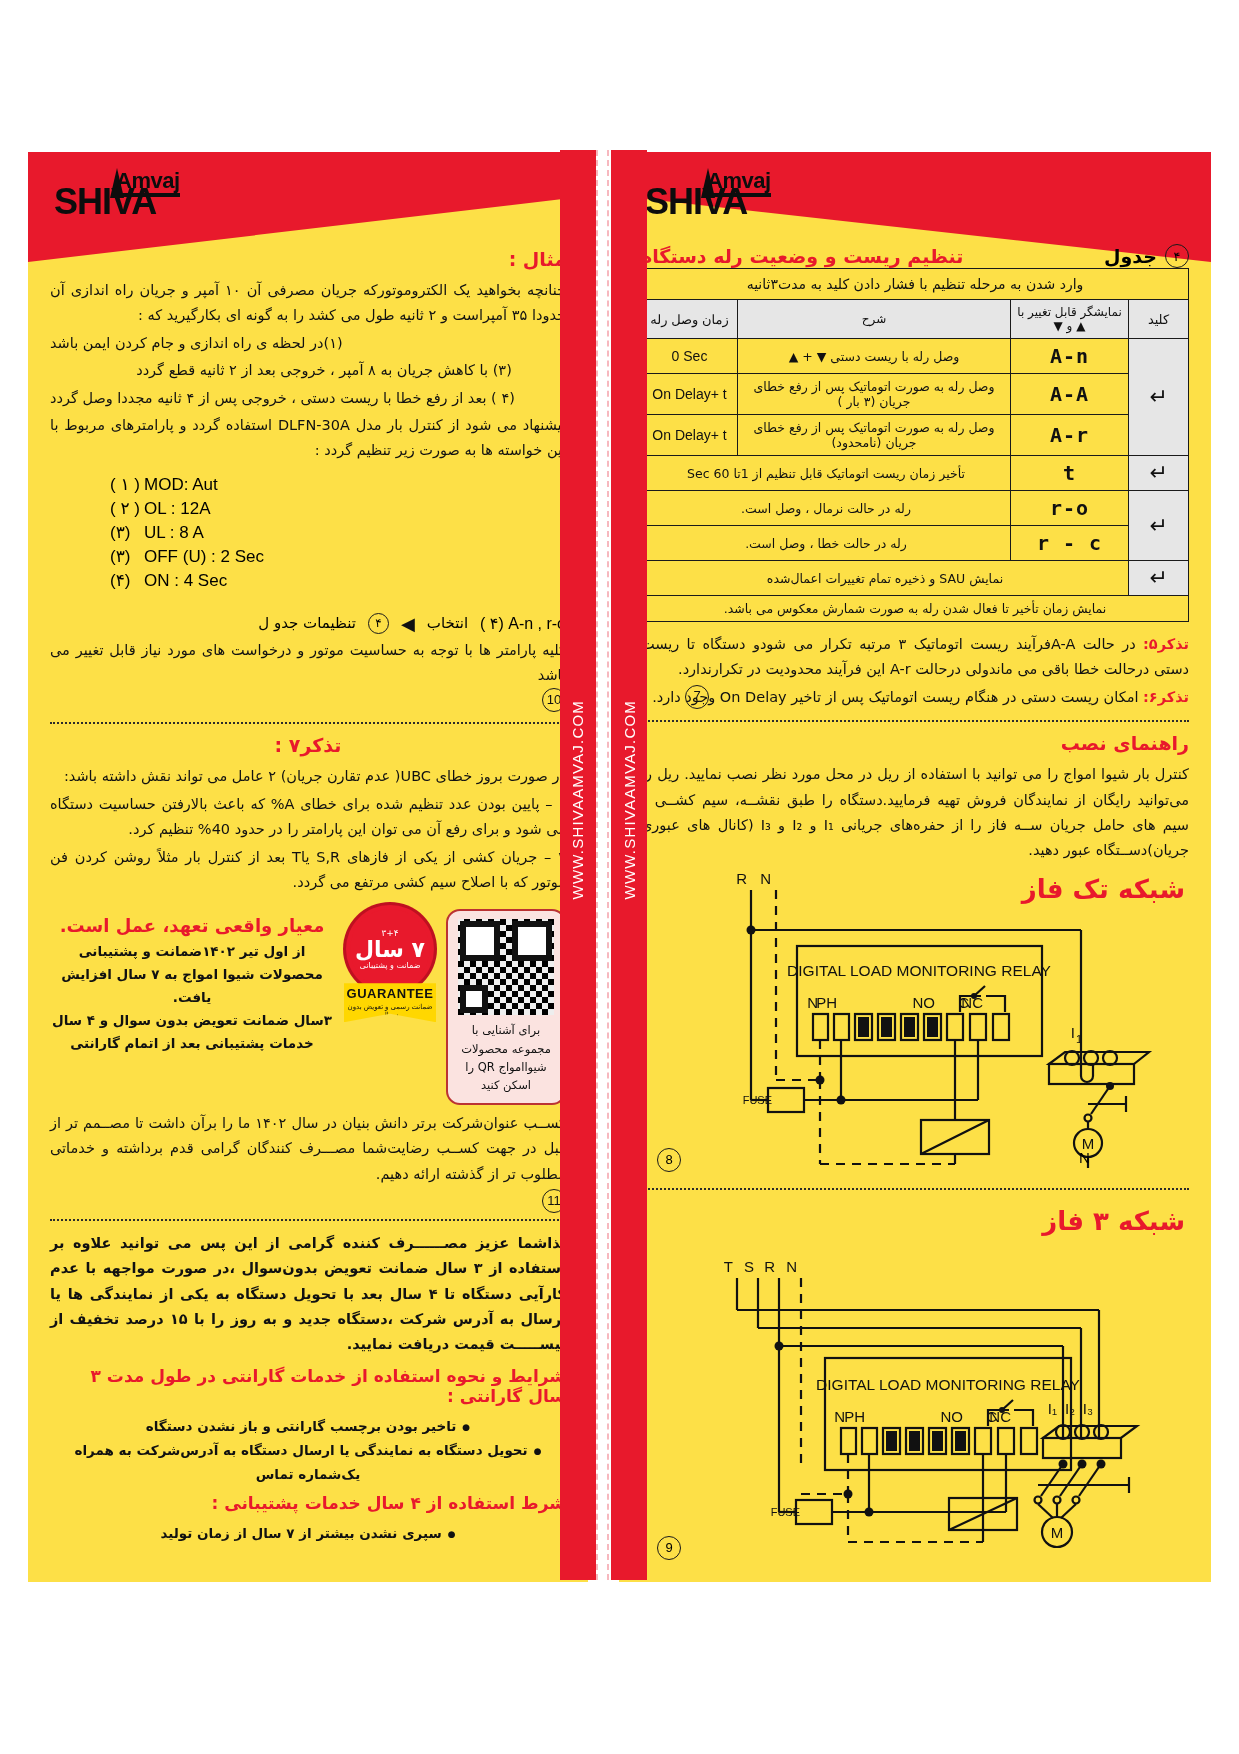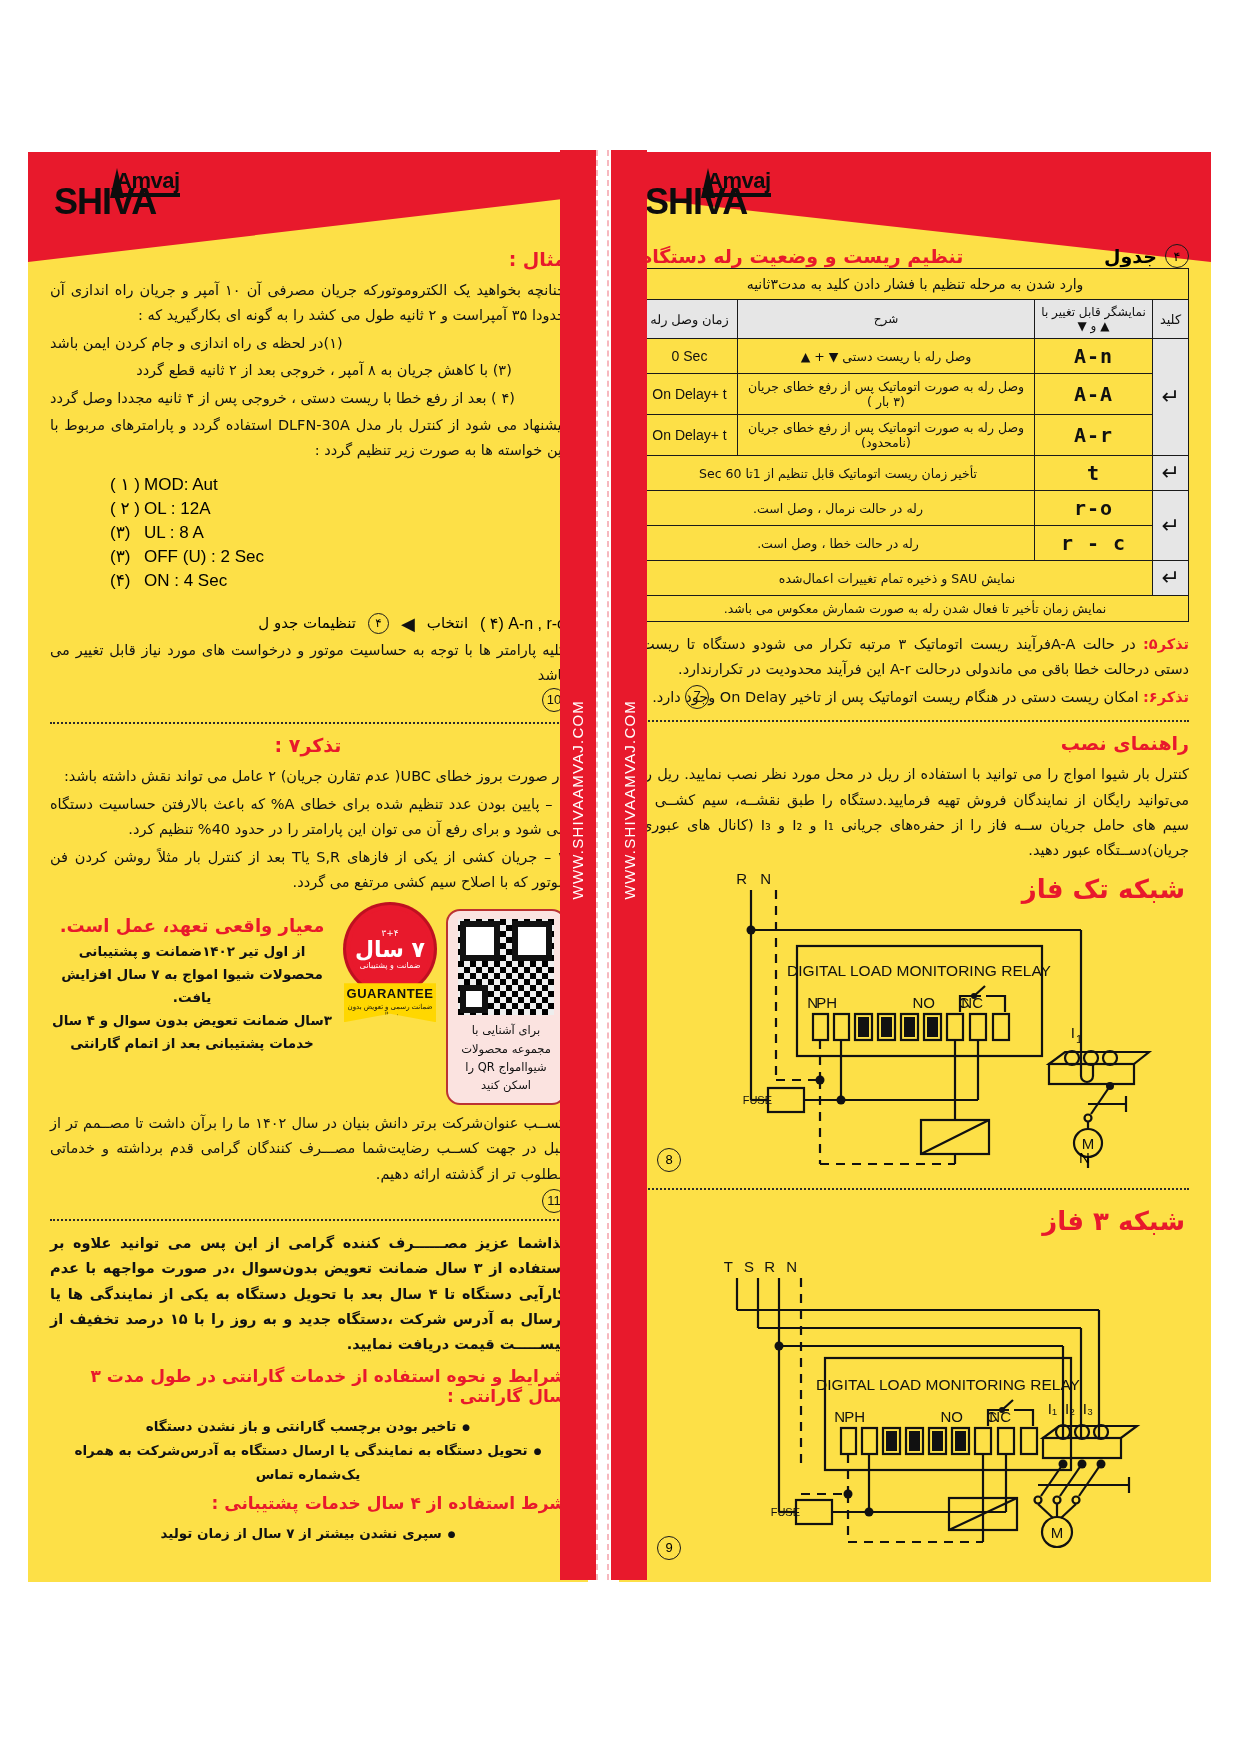--- a/index.html
+++ b/index.html
@@ -128,21 +128,21 @@
   
   table.t4 {
     width:100%; border-collapse:collapse; direction:rtl;
     font-size:12.5px; color:#111;
   }
   table.t4 td, table.t4 th {
     border:1.4px solid #1a1a1a; padding:5px 6px; text-align:center;
     vertical-align:middle;
   }
   table.t4 .hd { background:#e6e6e6; font-weight:normal; font-size:12px; }
-  table.t4 .keycell { background:#e6e6e6; width:36px; font-size:20px; }
+  table.t4 .keycell { background:#e6e6e6; width:60px; font-size:20px; }
   table.t4 .dispcell { width:118px; }
   table.t4 .timecell { width:96px; direction:ltr; font-size:14px;
      font-family:"Liberation Sans",sans-serif; }
   .seg {
     font-family:"DejaVu Sans Mono","Liberation Mono",monospace;
     font-size:20px; letter-spacing:1px; direction:ltr; display:inline-block;
     font-weight:bold;
   }
   .arrowkey { font-size:22px; line-height:1; }
 

